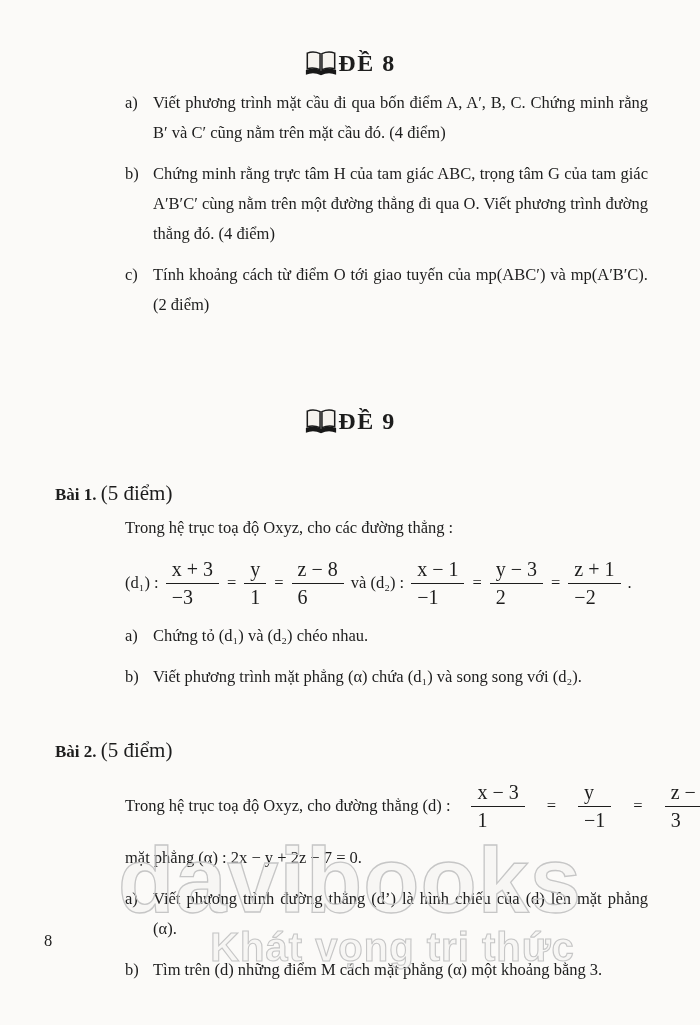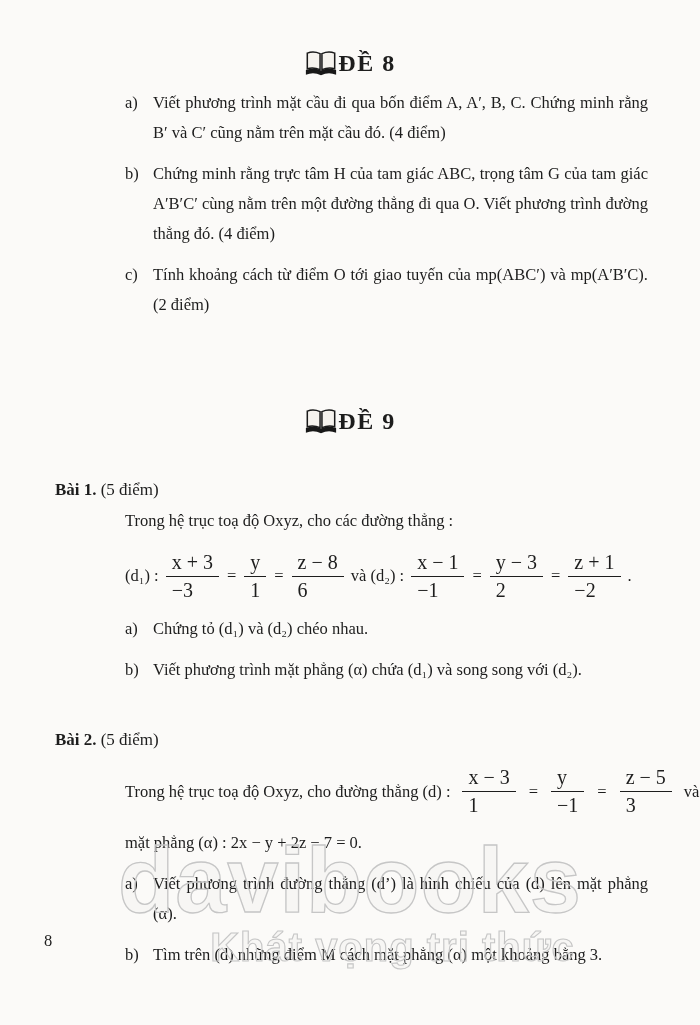--- a/index.html
+++ b/index.html
@@ -37,28 +37,28 @@
   .intro-line{white-space:nowrap;}
   .items{margin-top:6px;}
   .item{display:flex;margin-top:11px;line-height:1.82;}
   .item-label{flex:none;width:28px;}
   .item-text{flex:1;text-align:justify;}
   
   .de9{margin-top:88px;}
   .bai{margin-top:40px;}
   .bai-head{margin-left:-70px;line-height:1.8;}
   .bai-title{font-weight:bold;font-size:17px;}
-  .bai-points{font-size:17px;}
+  .bai-points{font-size:21px;}
   .bai-intro{line-height:1.82;}
   
   .eq-row{
     display:flex;align-items:center;flex-wrap:nowrap;
     margin-top:14px;gap:7px;white-space:nowrap;
   }
-  .eq-row.tight{margin-top:10px;margin-right:-30px;gap:12px;font-family:Liberation Serif, serif;}
+  .eq-row.tight{margin-top:10px;margin-right:-30px;gap:21px;font-family:Liberation Serif, serif;}
   .frac{
     display:inline-block;vertical-align:middle;text-align:left;
     line-height:1.25;font-size:20px;
   }
   .frac .num{display:block;padding:0 6px 1px;border-bottom:1.4px solid var(--ink);}
   .frac .den{display:block;padding:1px 6px 0;}
   .eq-sign{padding:0 1px;}
   .eq-text{white-space:nowrap;}
   .line2{margin-top:10px;line-height:1.82;}
   

